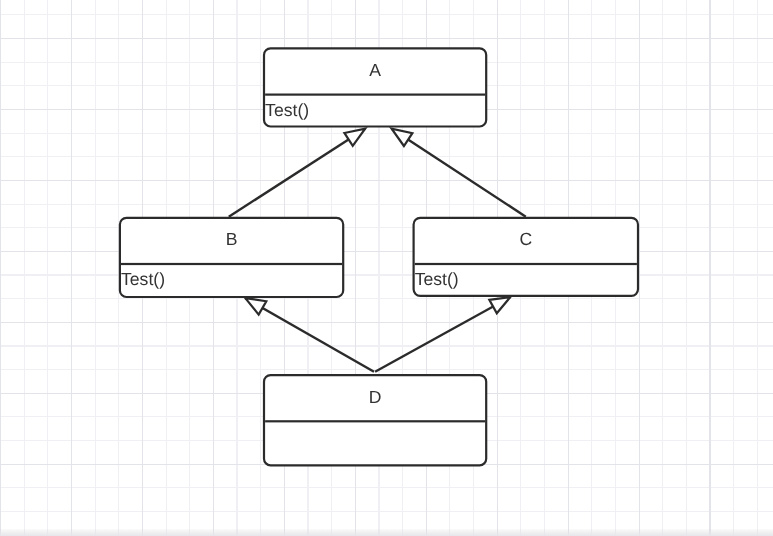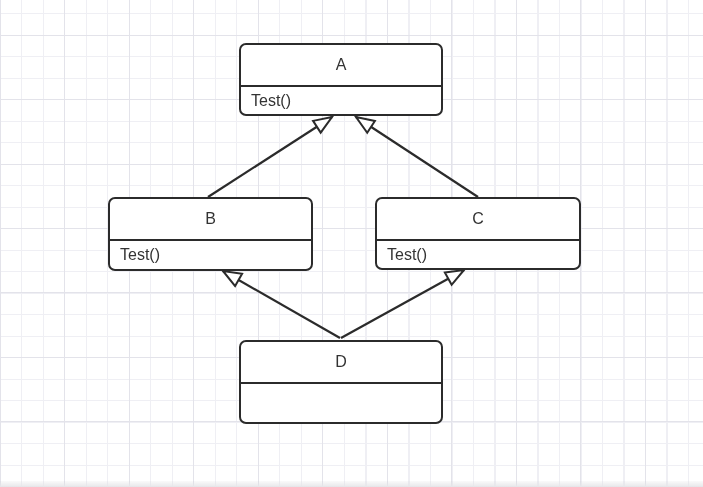--- a/index.html
+++ b/index.html
@@ -51,21 +51,20 @@
     display: flex;
     align-items: center;
     justify-content: center;
     font-size: 16px;
     border-bottom: 2.5px solid var(--stroke, #2b2b2b);
   }
   .class-methods {
     flex: 1 1 auto;
     display: flex;
     align-items: center;
-    padding-left: 10px;
     font-size: 16px;
     border-radius: 12px;
   }
   #box-A { left: 239px; top:  43px; width: 204px; height: 73px; }
   #box-B { left: 108px; top: 197px; width: 205px; height: 74px; }
   #box-C { left: 375px; top: 197px; width: 206px; height: 73px; }
   #box-D { left: 239px; top: 340px; width: 204px; height: 84px; }
   .bottom-edge {
     position: absolute;
     left: 0; bottom: 0;

